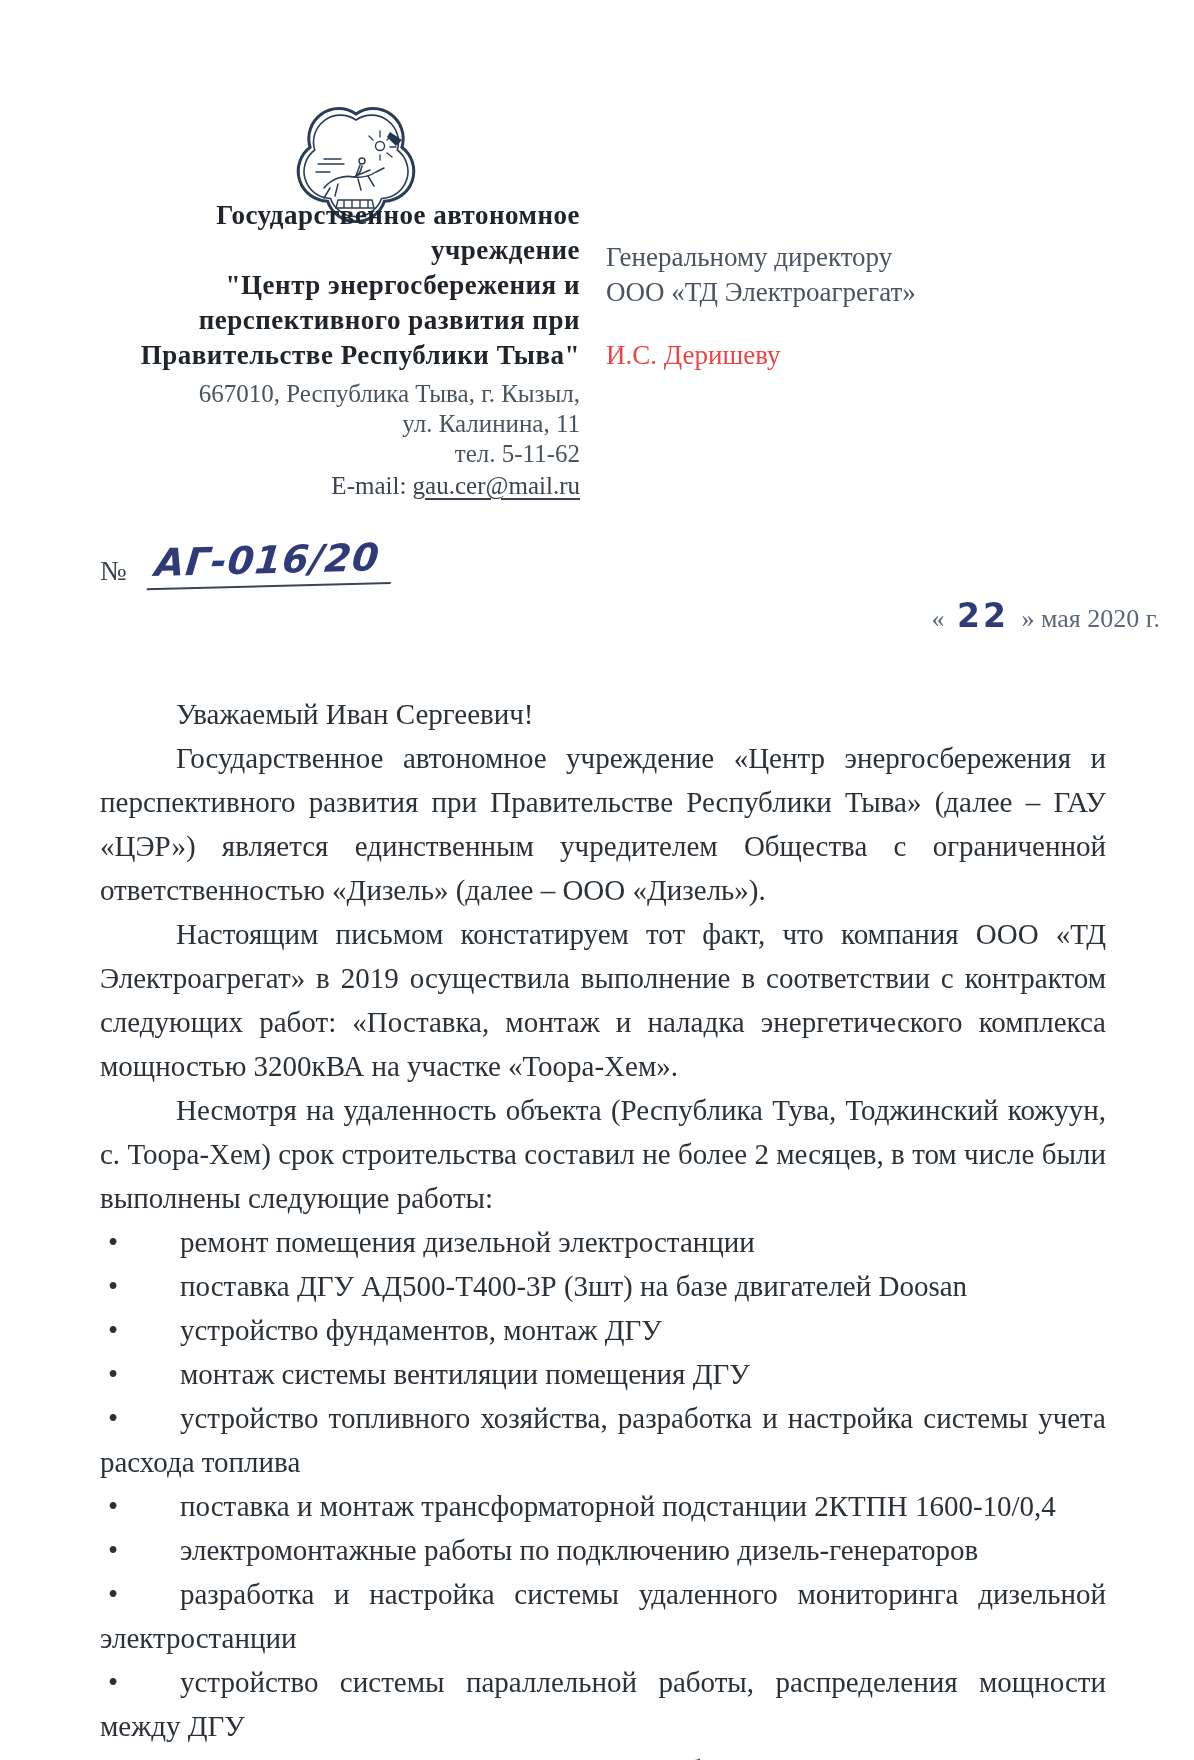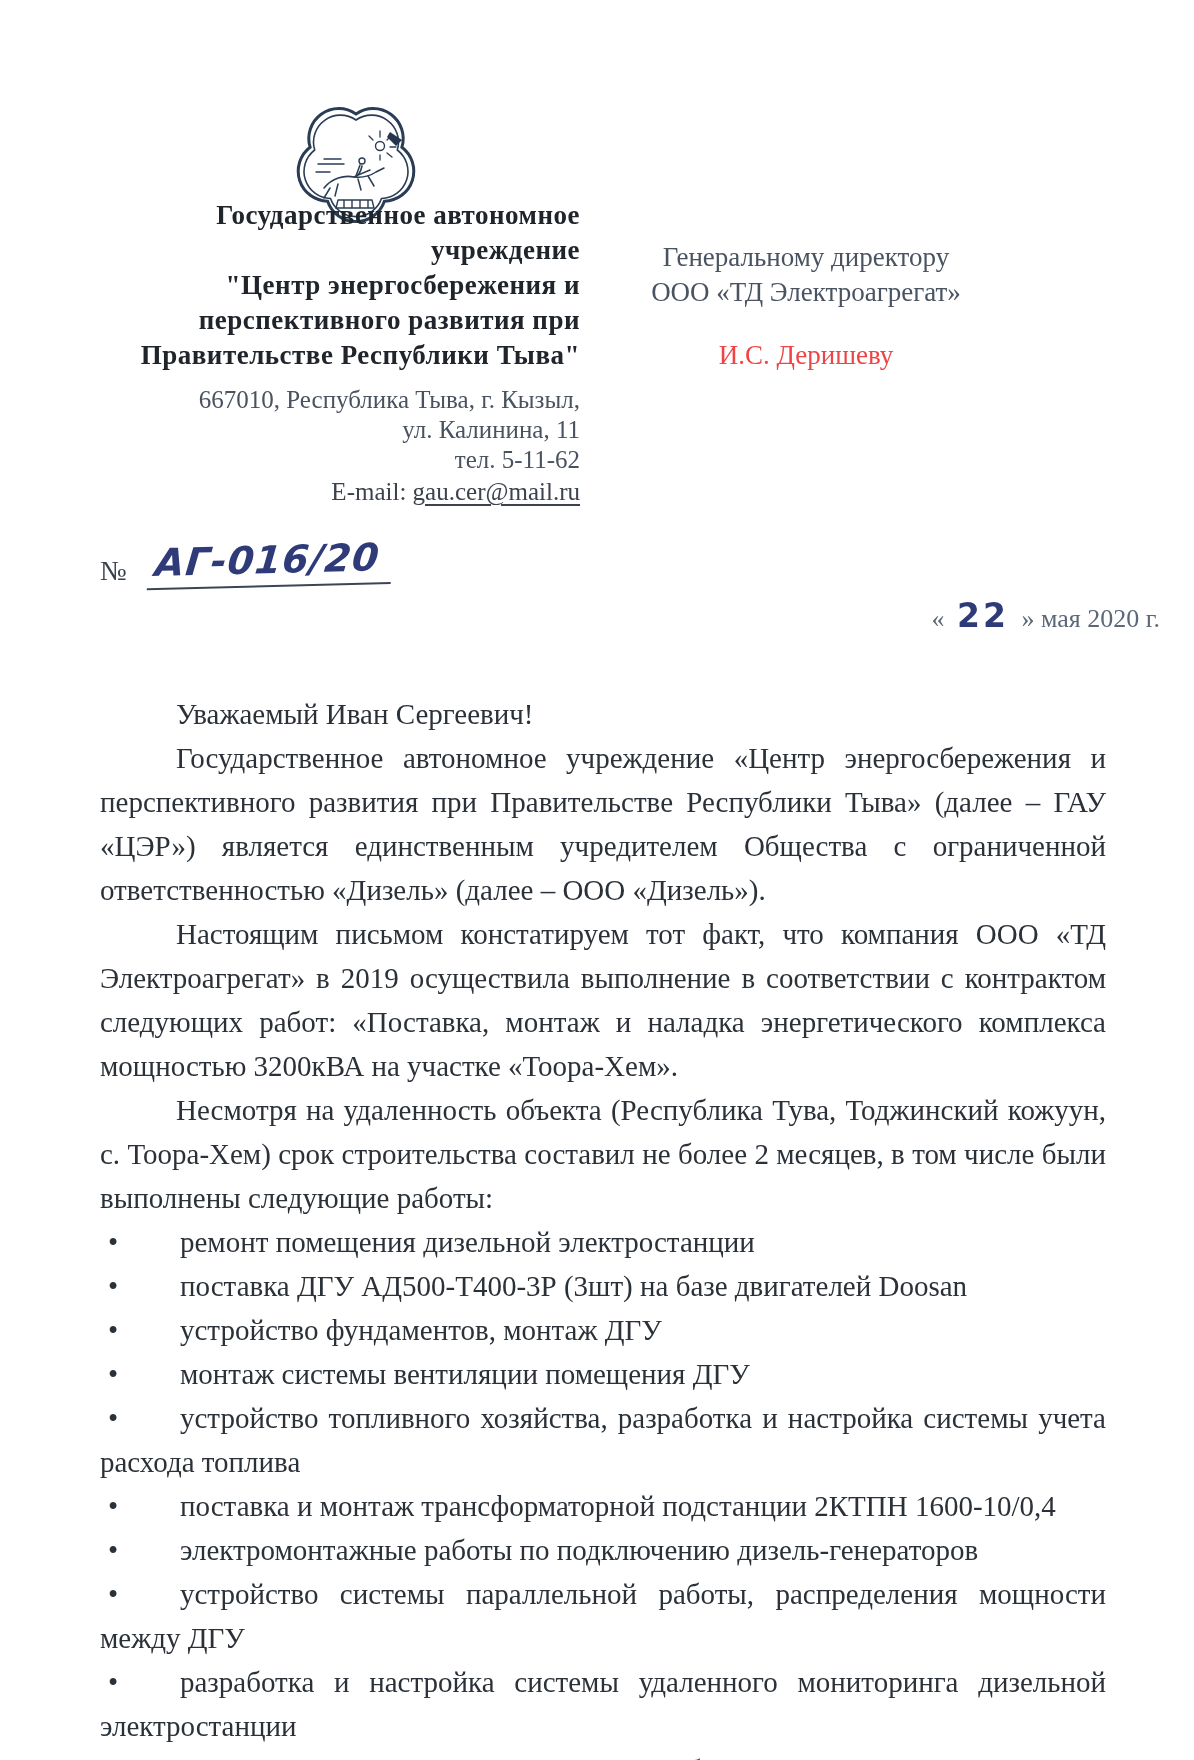--- a/index.html
+++ b/index.html
@@ -11,27 +11,27 @@
     color:#2b3138;
     overflow:hidden;
   }
   
   .logo{position:absolute;left:278px;top:104px;width:156px;height:136px;}
   .org-block{
     position:absolute;left:80px;top:198px;width:500px;
     text-align:right;
   }
   .org-name{font-weight:bold;font-size:27px;line-height:35px;color:#20252c;letter-spacing:.5px;}
-  .org-addr{font-size:25px;line-height:30px;color:#49525f;margin-top:12px;}
+  .org-addr{font-size:25px;line-height:30px;color:#49525f;margin-top:6px;}
   .org-addr .email-line{margin-top:2px;color:#3b434e;}
   .email-value{text-decoration:underline;text-underline-offset:4px;}
   
   .addressee{
     position:absolute;left:606px;top:240px;width:400px;
-    text-align:center;font-size:27px;line-height:35px;color:#4a5361;
+    font-size:27px;line-height:35px;color:#4a5361;
   }
   .addressee .name{margin-top:28px;color:#ef4444;}
   
   .ref-row{position:absolute;left:100px;top:538px;height:60px;}
   .num-sign{font-size:28px;color:#39414d;vertical-align:bottom;}
   .hand-number{
     display:inline-block;
     margin-left:18px;
     font-family:"DejaVu Sans",sans-serif;
     font-style:italic;font-weight:bold;
@@ -149,22 +149,22 @@
     <div class="bullet-item">
       <span class="dot">•</span><span class="gap"></span><span>устройство топливного хозяйства, разработка и настройка системы учета расхода топлива</span>
     </div>
     <div class="bullet-item">
       <span class="dot">•</span><span class="gap"></span><span>поставка и монтаж трансформаторной подстанции 2КТПН 1600-10/0,4</span>
     </div>
     <div class="bullet-item">
       <span class="dot">•</span><span class="gap"></span><span>электромонтажные работы по подключению дизель-генераторов</span>
     </div>
     <div class="bullet-item">
-      <span class="dot">•</span><span class="gap"></span><span>устройство системы параллельной работы, распределения мощности между ДГУ</span>
+      <span class="dot">•</span><span class="gap"></span><span>разработка и настройка системы удаленного мониторинга дизельной электростанции</span>
     </div>
     <div class="bullet-item">
-      <span class="dot">•</span><span class="gap"></span><span>разработка и настройка системы удаленного мониторинга дизельной электростанции</span>
+      <span class="dot">•</span><span class="gap"></span><span>устройство системы параллельной работы, распределения мощности между ДГУ</span>
     </div>
 
     <p>Все дизельные генераторы, а также работы по их монтажу и вводу в эксплуатацию были проведены качественно и в полном соответствии с техническим заданием.</p>
   </div>
 
 </div>
 
 </body></html>

